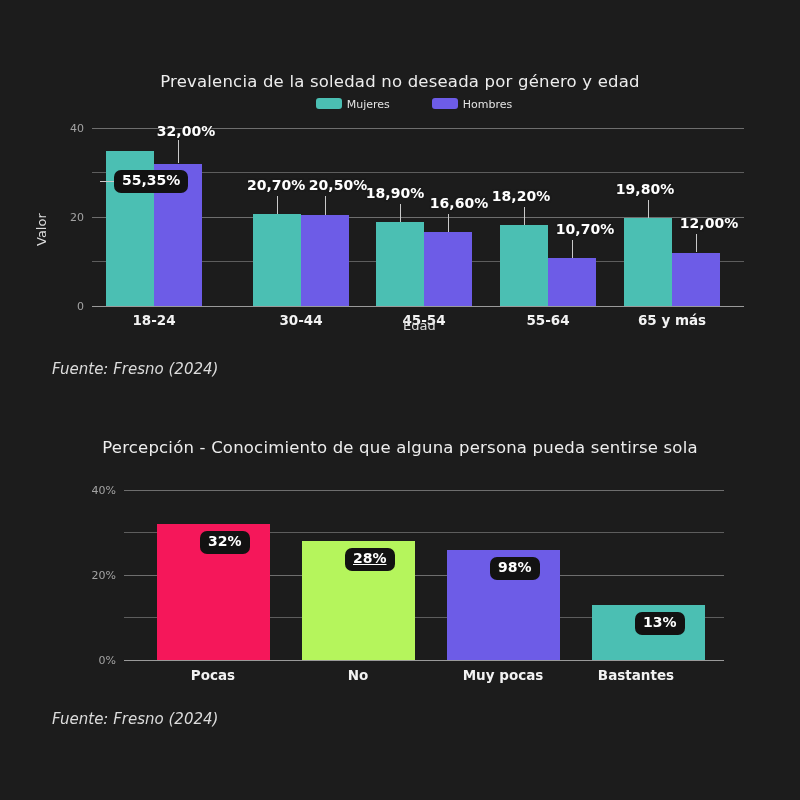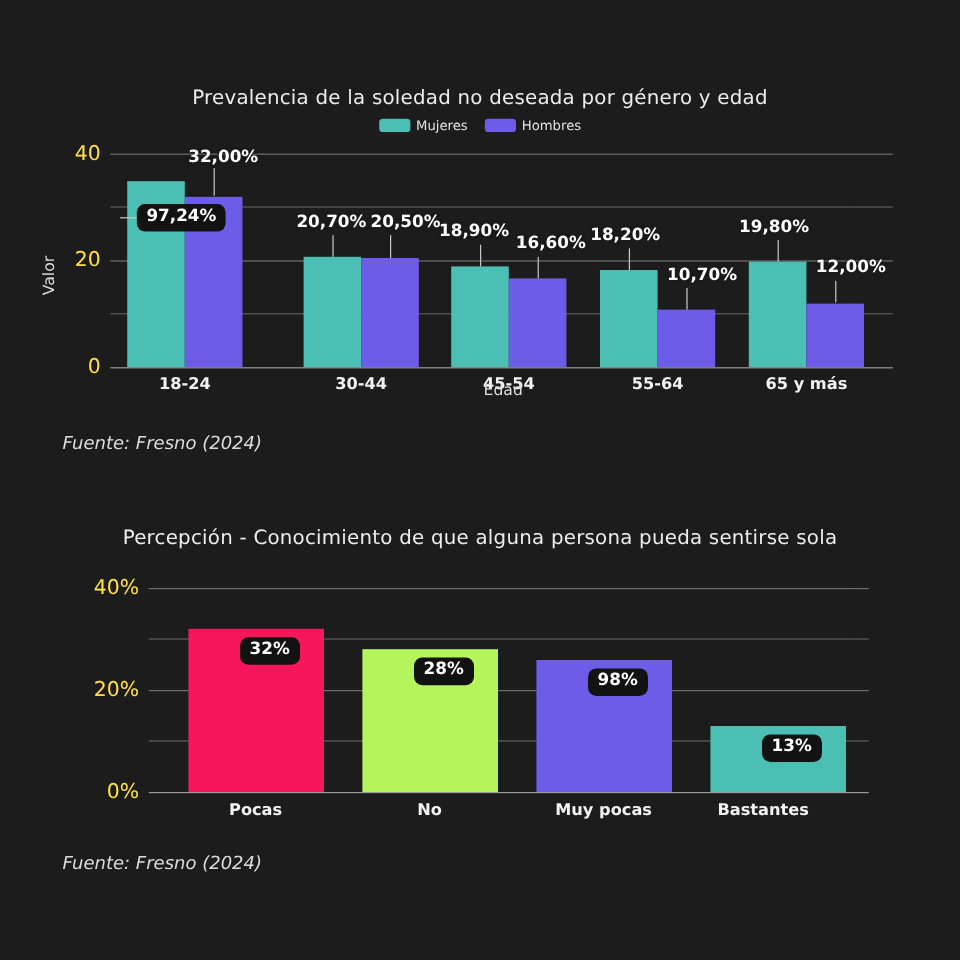--- a/index.html
+++ b/index.html
@@ -39,22 +39,23 @@
 
   .legend {
     display: flex;
     justify-content: center;
     align-items: center;
     gap: 14px;
     margin-top: 7px;
   }
   .legend-item {
     display: flex;
-    align-items: center;
+    align-items: flex-start;
     gap: 5px;
+    margin-left: 28px;
   }
   .legend-swatch {
     width: 26px;
     height: 11px;
     border-radius: 3px;
     display: block;
   }
   .legend-label {
     font-size: 11px;
     color: #e3e3e3;
@@ -80,22 +81,22 @@
     left: 0;
     right: 0;
     height: 1px;
     background: #9a9a9a;
   }
   .ytick {
     position: absolute;
     right: 100%;
     margin-right: 8px;
     transform: translateY(-50%);
-    font-size: 17px;
-    color: #fde047;
+    font-size: 11px;
+    color: #a3a3a3;
     white-space: nowrap;
   }
 
   .bars-layer {
     position: absolute;
     left: 0; right: 0; top: 0; bottom: 0;
   }
   .bar {
     position: absolute;
     bottom: 0;
@@ -214,21 +215,21 @@
         <div class="bar" style="left:408px; width:48px; height:81.0px; background:#4BBFB3;"></div>
         <div class="bar" style="left:456px; width:48px; height:47.6px; background:#6D5CE7;"></div>
 
         <div class="bar" style="left:532px; width:48px; height:88.1px; background:#4BBFB3;"></div>
         <div class="bar" style="left:580px; width:48px; height:53.4px; background:#6D5CE7;"></div>
       </div>
 
       <div class="leader" style="left:86px; top:12px; height:23px;"></div>
       <div class="dlabel" style="left:94px; top:-5px;">32,00%</div>
 
-      <div class="badge left-leader" style="left:22px; top:42px;">97,24%</div>
+      <div class="badge left-leader" style="left:22px; top:42px;">55,35%</div>
 
       <div class="leader" style="left:185px; top:68px; height:18px;"></div>
       <div class="dlabel clip" style="left:185px; top:49px; width:60px; transform:translateX(-50%);">20,70%</div>
 
       <div class="leader" style="left:233px; top:68px; height:19px;"></div>
       <div class="dlabel" style="left:246px; top:49px;">20,50%</div>
 
       <div class="leader" style="left:308px; top:76px; height:18px;"></div>
       <div class="dlabel" style="left:303px; top:57px;">18,90%</div>
 
@@ -277,21 +278,21 @@
       <div class="ytick" style="top:170px;">0%</div>
 
       <div class="bars-layer">
         <div class="bar" style="left:33px; width:113px; height:136px; background:#F5175A;"></div>
         <div class="bar" style="left:178px; width:113px; height:119px; background:#B5F55C;"></div>
         <div class="bar" style="left:323px; width:113px; height:110.5px; background:#6D5CE7;"></div>
         <div class="bar" style="left:468px; width:113px; height:55.3px; background:#4BBFB3;"></div>
       </div>
 
       <div class="badge" style="left:76px; top:41px;">32%</div>
-      <div class="badge" style="left:221px; top:58px;">28%</div>
+      <div class="badge" style="left:221px; top:58px;text-decoration:underline;">28%</div>
       <div class="badge" style="left:366px; top:67px;">98%</div>
       <div class="badge" style="left:511px; top:122px;">13%</div>
 
       <div class="xtick" style="left:89px; top:177px;">Pocas</div>
       <div class="xtick" style="left:234px; top:177px;">No</div>
       <div class="xtick" style="left:379px; top:177px;">Muy pocas</div>
       <div class="xtick" style="left:512px; top:177px;">Bastantes</div>
     </div>
 
     <div class="source-note" style="left:52px; top:272px;">Fuente: Fresno (2024)</div>

